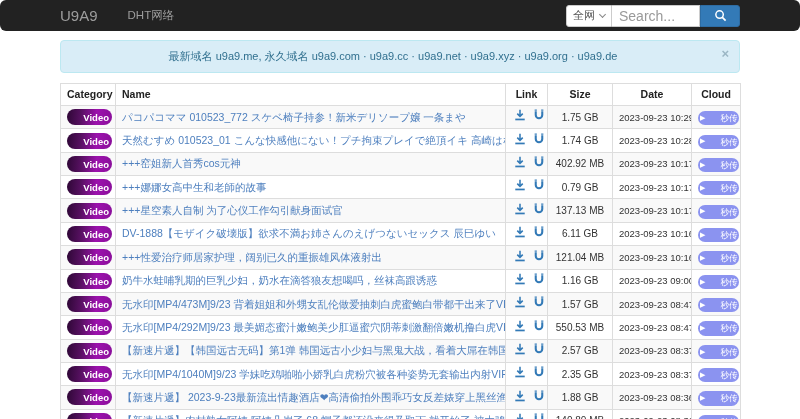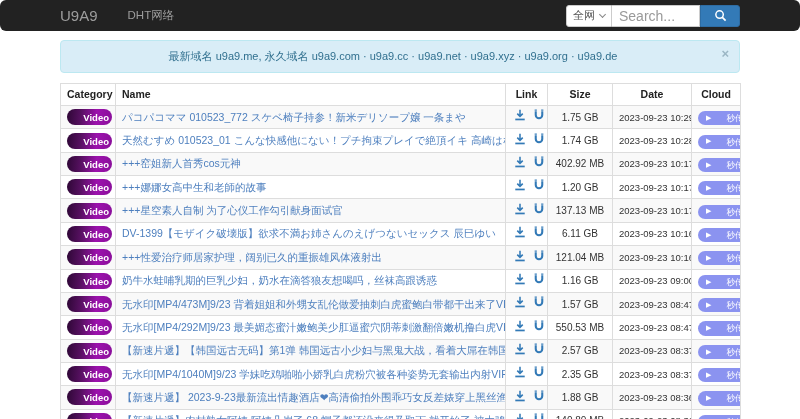--- a/index.html
+++ b/index.html
@@ -36,21 +36,21 @@
   tbody tr:nth-child(odd) { background:#f9f9f9; }
   col.cat{width:55px;} col.name{width:390px;} col.link{width:42px;}
   col.size{width:65px;} col.date{width:79px;} col.cloud{width:49px;}
   .badge-video { display:inline-block; width:45px; height:16px; border-radius:8px;
     background:linear-gradient(95deg,#2e0736 0%,#55105f 30%,#9c12ad 65%,#8a0f9a 100%);
     color:#fff; font-size:9.5px; font-weight:bold; text-align:right; padding:1px 3px 0 0;
     cursor:pointer; }
   .name-link { color:#4d7fbe; text-decoration:none; font-size:10.5px; cursor:pointer;text-align:center; }
   .icon-btn { display:inline-block; vertical-align:middle; cursor:pointer; margin:0 2px; }
   .cloud-btn { display:inline-flex; align-items:center; gap:15px; background:#8b93f0;
-    color:#fff; font-size:8.5px; border:none; border-radius:9px; padding:2px 8px;
+    color:#fff; font-size:8.5px; border:none; border-radius:9px; padding:2px 2px;
     cursor:pointer; line-height:1.2; }
   .cloud-btn .tri { font-size:7px; }
   .size-cell,.date-cell { color:#333; }
   .date-cell { font-size:9.5px; }
 </style>
 </head>
 <body>
 
 <div class="navbar">
   <div class="navbar-inner">
@@ -210,21 +210,21 @@
         </svg>
       </span>
       <span class="icon-btn">
         <svg width="12" height="12" viewBox="0 0 14 14">
           <path d="M3.2 2.5 v4.5 a3.8 3.8 0 0 0 7.6 0 V2.5" fill="none" stroke="#337ab7" stroke-width="2.4"></path>
           <rect x="1.9" y="0.6" width="2.6" height="1.4" fill="#337ab7"></rect>
           <rect x="9.5" y="0.6" width="2.6" height="1.4" fill="#337ab7"></rect>
         </svg>
       </span>
     </td>
-    <td class="c size-cell">1.20 GB</td>
+    <td class="c size-cell">0.79 GB</td>
     <td class="c date-cell">2023-09-23 10:17:28</td>
     <td class="c">
       <button class="cloud-btn">
         <span class="tri">▶</span>
         <span>秒传</span>
       </button>
     </td>
   </tr>
 
   <tr>
@@ -257,21 +257,21 @@
         <span>秒传</span>
       </button>
     </td>
   </tr>
 
   <tr>
     <td class="c">
       <span class="badge-video">Video</span>
     </td>
     <td>
-      <a class="name-link">DV-1399【モザイク破壊版】欲求不満お姉さんのえげつないセックス 辰巳ゆい</a>
+      <a class="name-link">DV-1888【モザイク破壊版】欲求不満お姉さんのえげつないセックス 辰巳ゆい</a>
     </td>
     <td class="c">
       <span class="icon-btn">
         <svg width="12" height="12" viewBox="0 0 14 14">
           <path d="M7 1 v7 M3.8 5.4 L7 8.6 L10.2 5.4" fill="none" stroke="#337ab7" stroke-width="1.8"></path>
           <path d="M1.5 12.2 h11" stroke="#337ab7" stroke-width="2"></path>
         </svg>
       </span>
       <span class="icon-btn">
         <svg width="12" height="12" viewBox="0 0 14 14">

